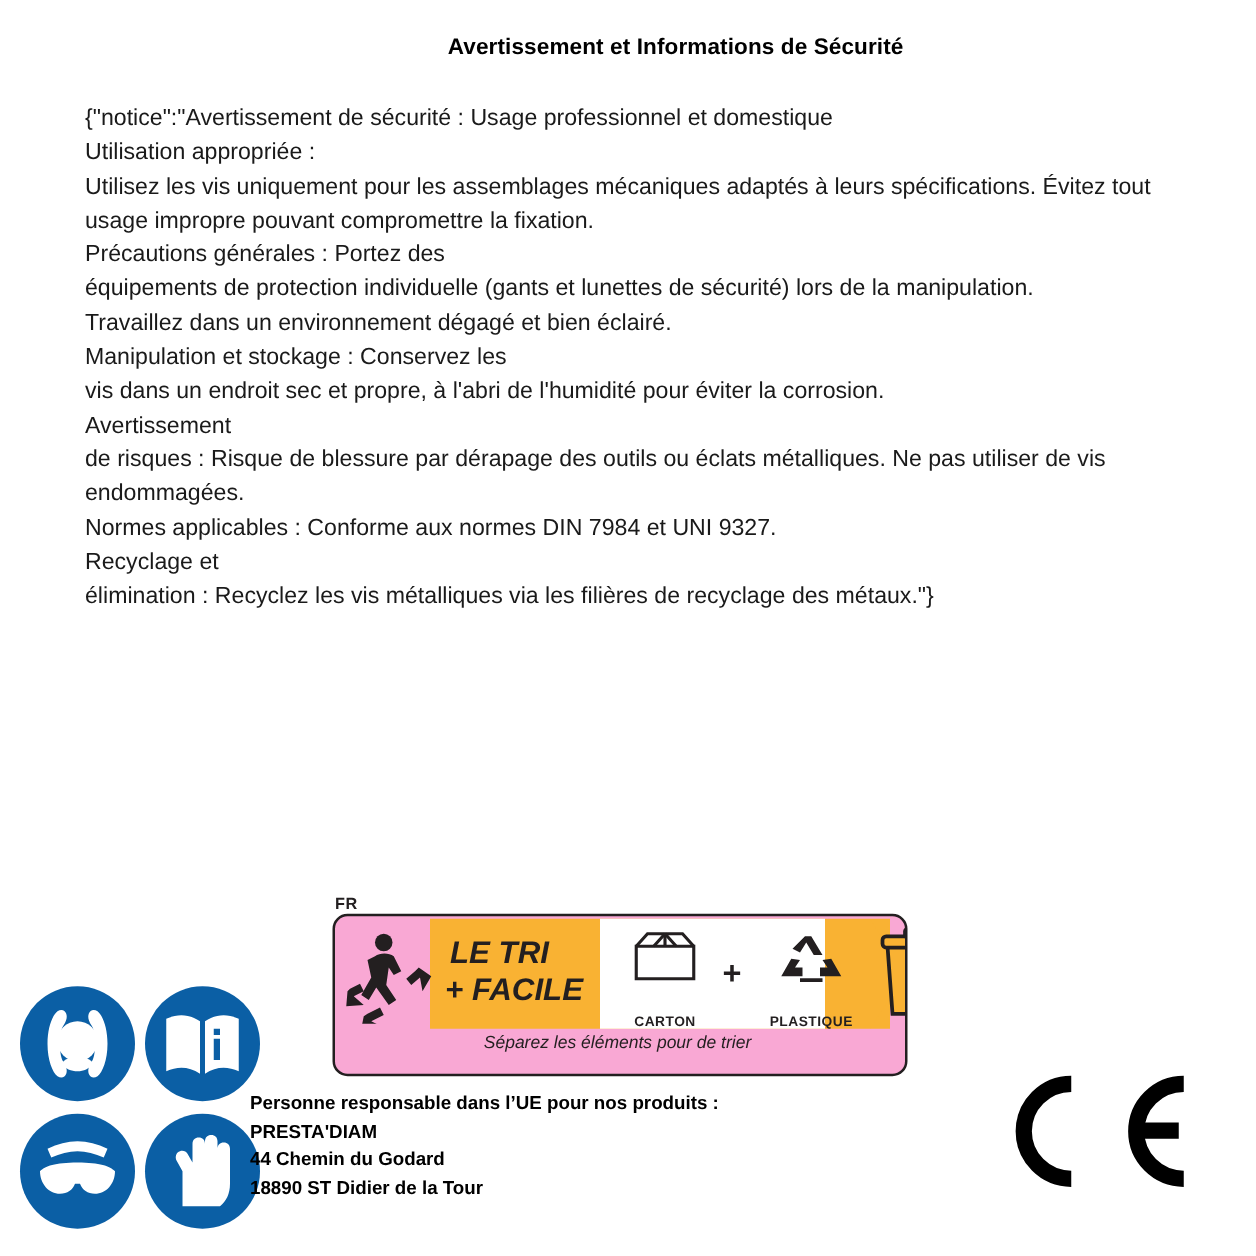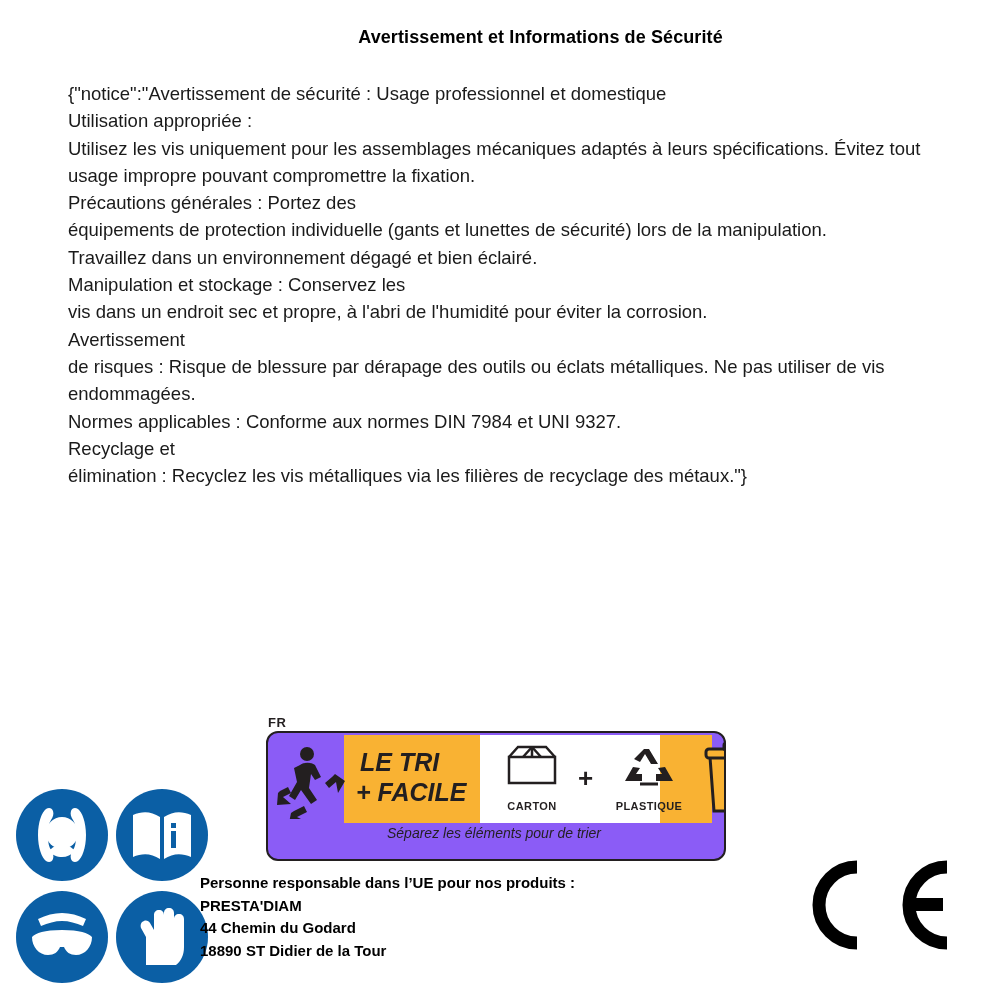--- a/index.html
+++ b/index.html
@@ -85,21 +85,21 @@
     letter-spacing: 0.5px;
   }
   .tri-card {
     position: absolute;
     left: 0px;
     top: 16px;
     width: 456px;
     height: 126px;
     border: 2px solid #231f20;
     border-radius: 12px;
-    background: #8b5cf6;
+    background: #f9a8d4;
     overflow: hidden;
   }
   .tri-yellow {
     position: absolute;
     left: 76px;
     top: 2px;
     width: 368px;
     height: 88px;
     background: #f9b233;
   }
@@ -159,21 +159,21 @@
     left: 336px;
     top: 10px;
     width: 90px;
     text-align: center;
   }
   .tri-sub {
     font-size: 11px;
     font-weight: bold;
     color: #231f20;
     letter-spacing: 0.4px;
-    margin-top: 7px;
+    margin-top: 18px;
   }
   .tri-bin {
     position: absolute;
     left: 430px;
     top: 8px;
     width: 62px;
     text-align: center;
   }
   .tri-bin-text {
     position: absolute;

